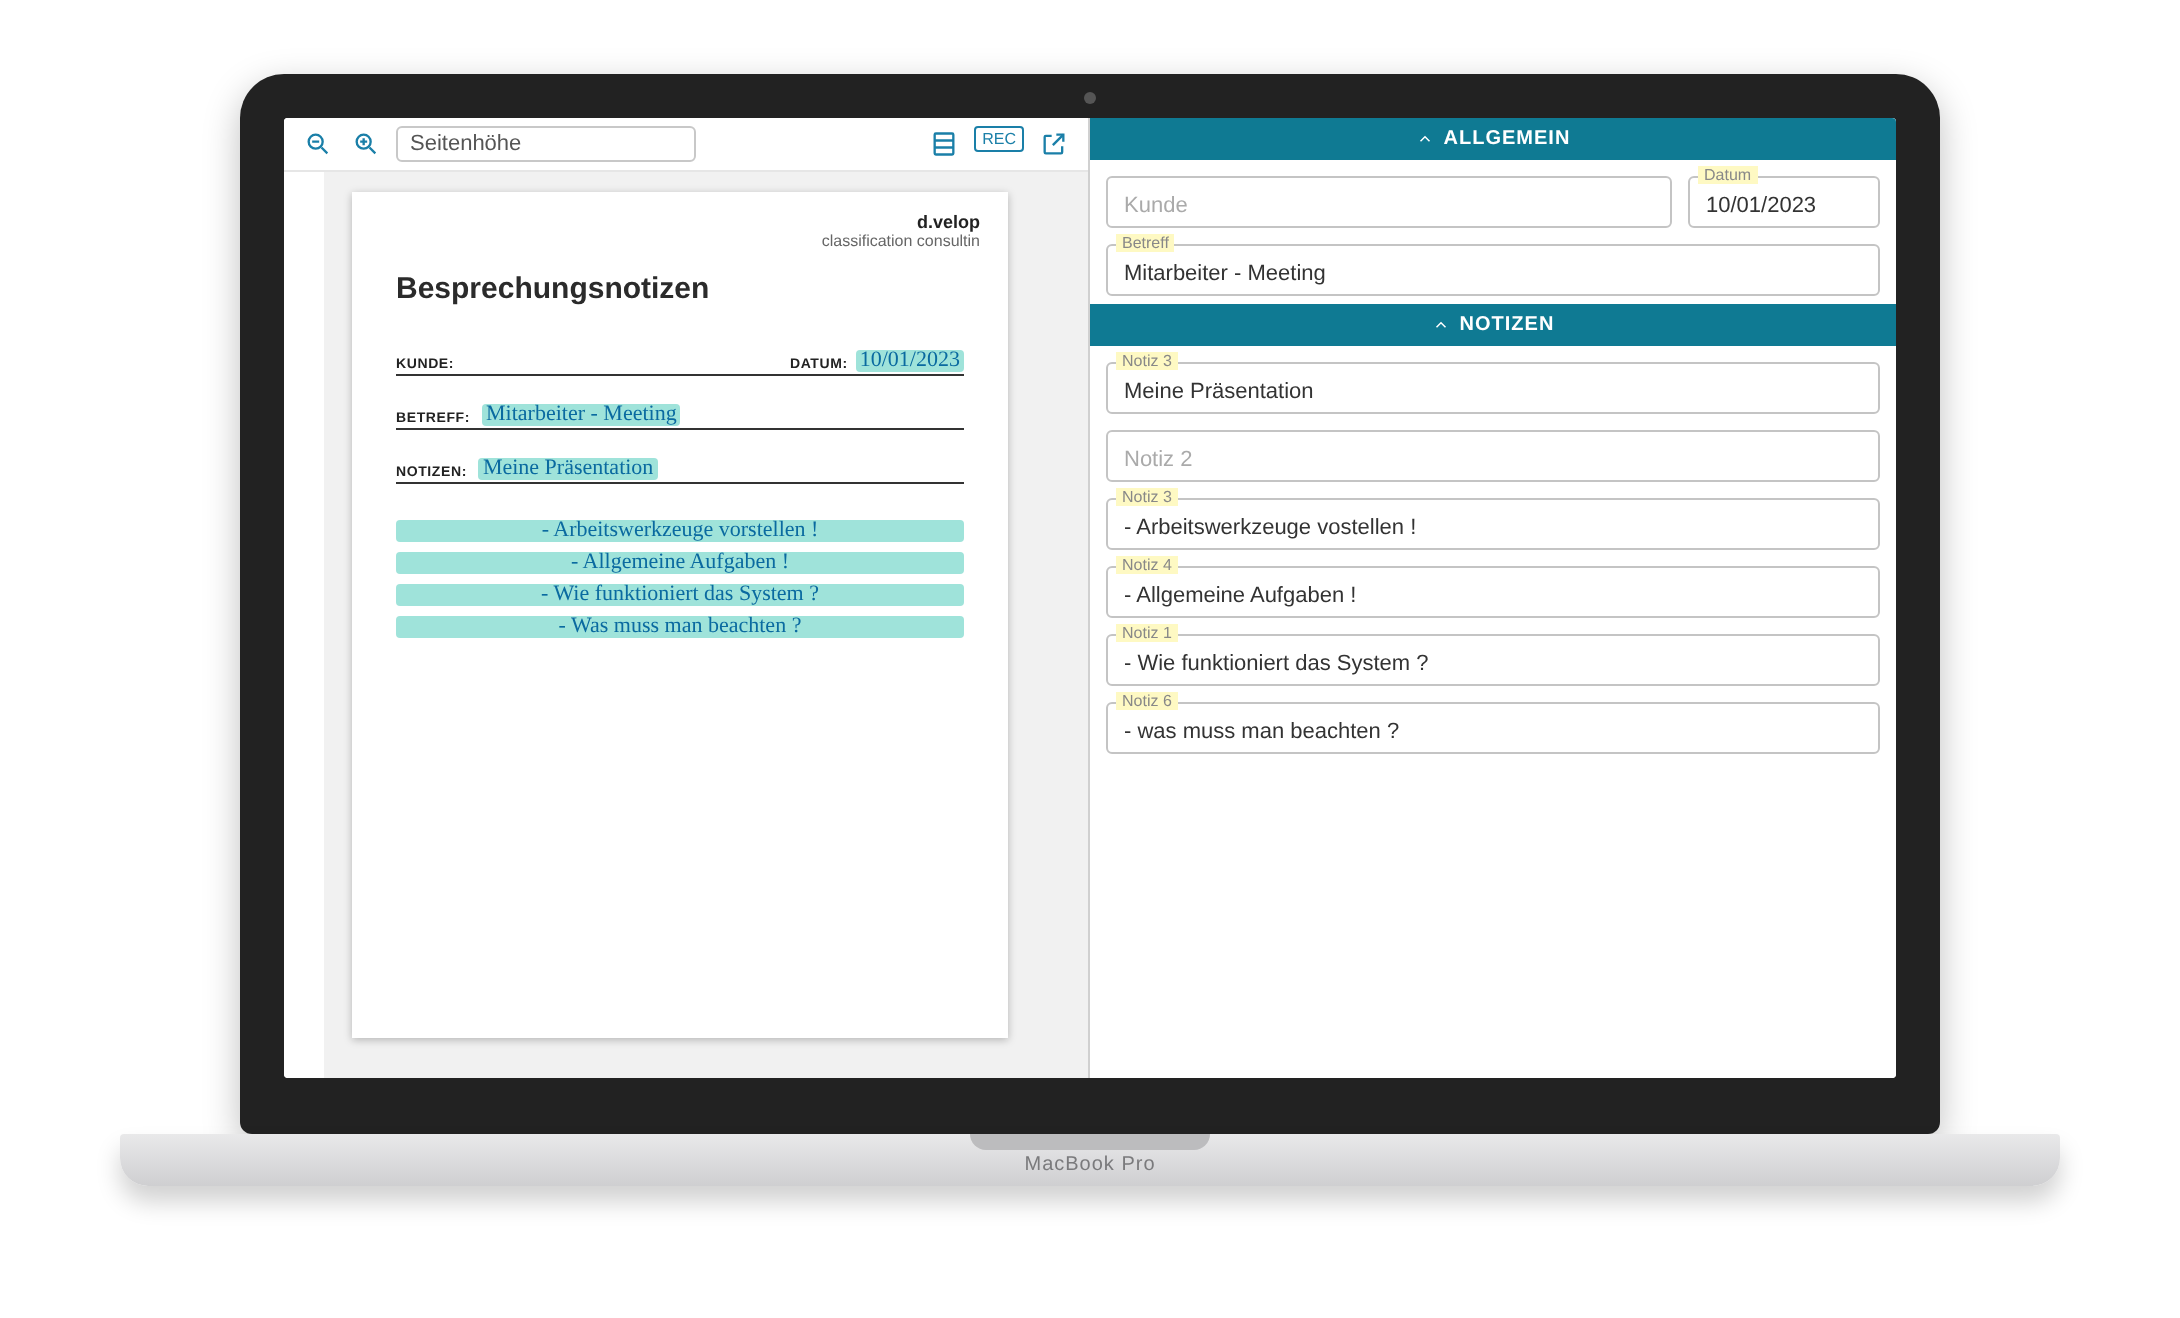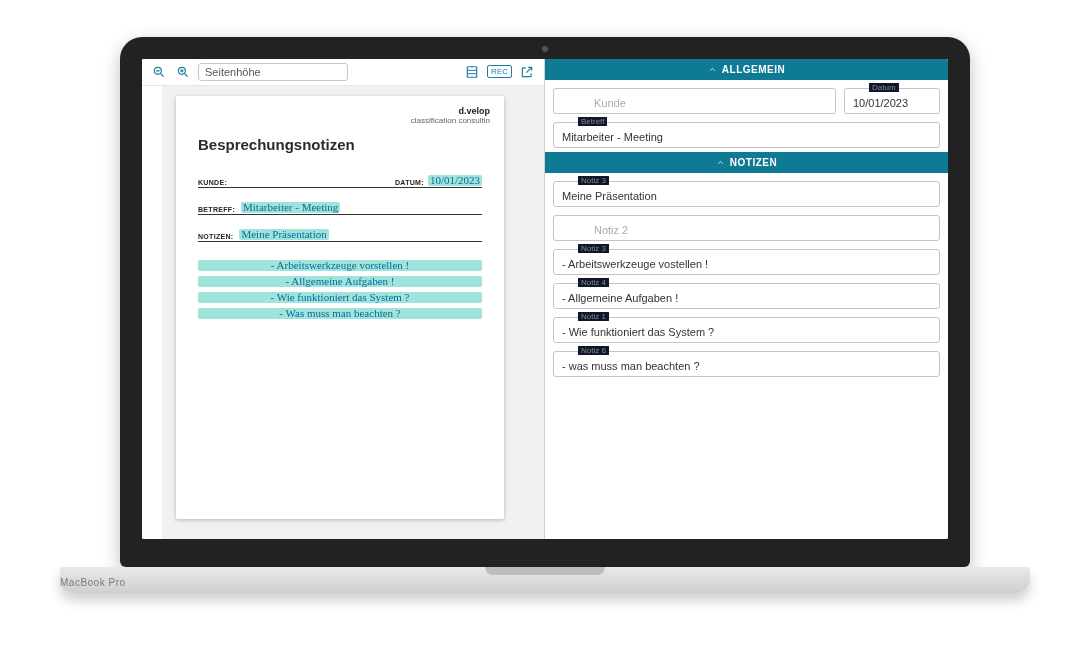--- a/index.html
+++ b/index.html
@@ -44,21 +44,21 @@
   }
   .base {
     position: relative;
     height: 26px;
     background: linear-gradient(#e9e9ea, #cfcfd1);
     border-radius: 2px 2px 14px 14px;
     margin: 0 -60px;
     box-shadow: 0 8px 12px rgba(0,0,0,.18);
     display: flex;
     align-items: center;
-    justify-content: flex-start;
+    justify-content: center;
   }
   .notch {
     position: absolute;
     top: 0; left: 50%;
     transform: translateX(-50%);
     width: 120px; height: 8px;
     background: #bcbcbe;
     border-radius: 0 0 10px 10px;
   }
   .base-label {
@@ -71,21 +71,21 @@
   
   .left-pane {
     flex: 1 1 50%;
     display: flex;
     flex-direction: column;
     border-right: 1px solid #d0d0d0;
     background: #fff;
   }
   .toolbar {
     display: flex;
-    align-items: center;
+    align-items: flex-start;
     gap: 6px;
     padding: 4px 8px;
     border-bottom: 1px solid #e6e6e6;
     background: #fff;
     font-size: 11px;
   }
   .tb-gap { flex: 1; }
   .tb-icon {
     width: 18px; height: 18px;
     display: flex; align-items: center; justify-content: center;
@@ -213,28 +213,28 @@
     padding: 8px 8px 4px 8px;
     min-height: 26px;
     font-size: 11px;
     color: #333;
     background: #fff;
   }
   .field.narrow { flex: 0 0 96px; }
   .field-legend {
     position: absolute;
     top: -6px;
-    left: 24px;
-    background: #0f172a;
+    left: 4px;
+    background: #fef9c3;
     padding: 0 3px;
     font-size: 8px;
     color: #888;
   }
   .field-val { font-size: 11px; color: #333; }
-  .field-placeholder { color: #aaa; margin-left: 32px; }
+  .field-placeholder { color: #aaa; }
 </style>
 </head>
 <body>
 
 <div class="laptop">
   <div class="screen-bezel">
     <div class="camera"></div>
     <div class="screen">
 
       <div class="left-pane">

